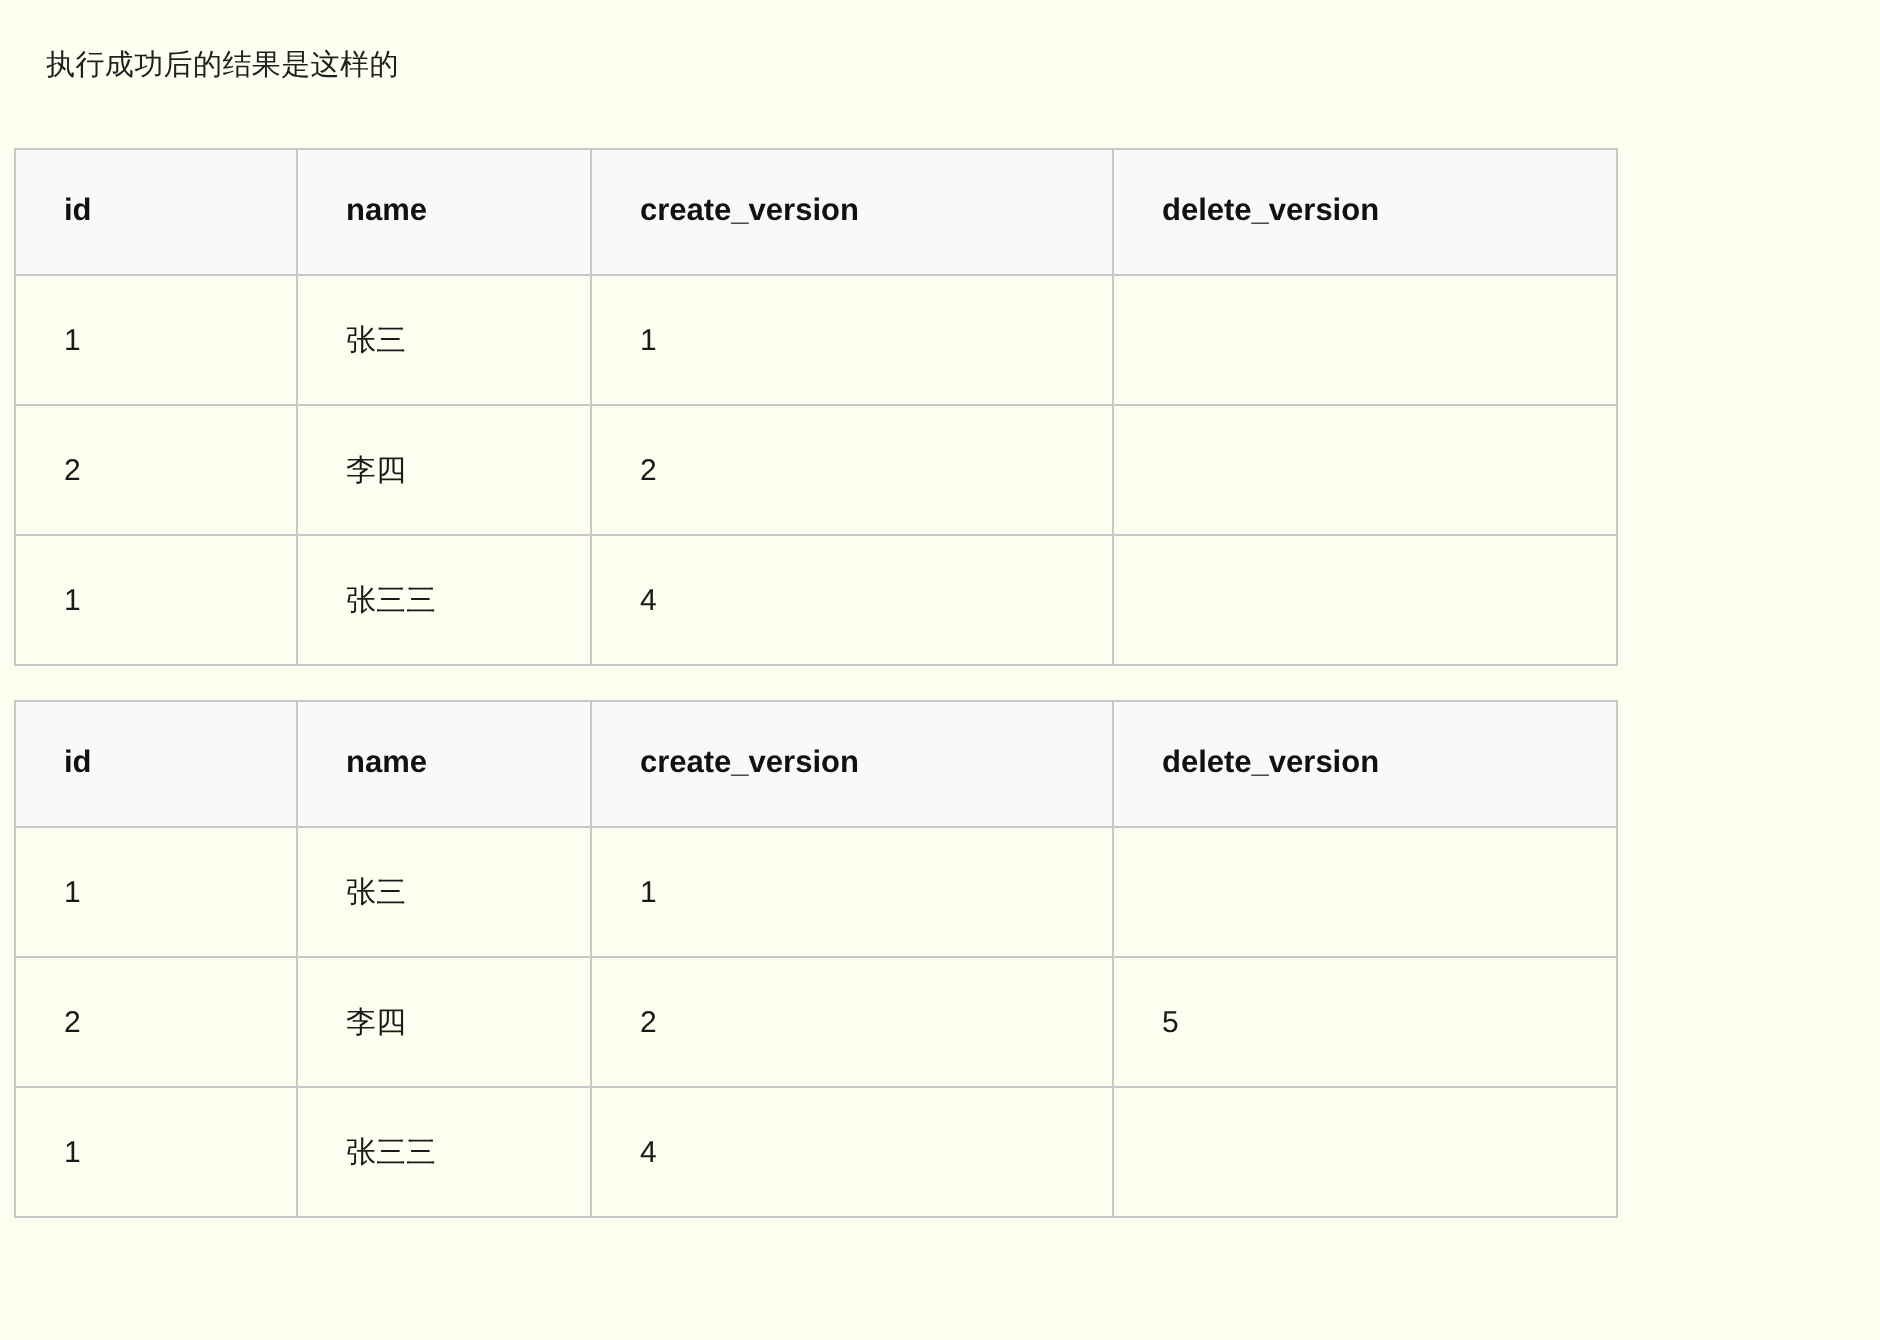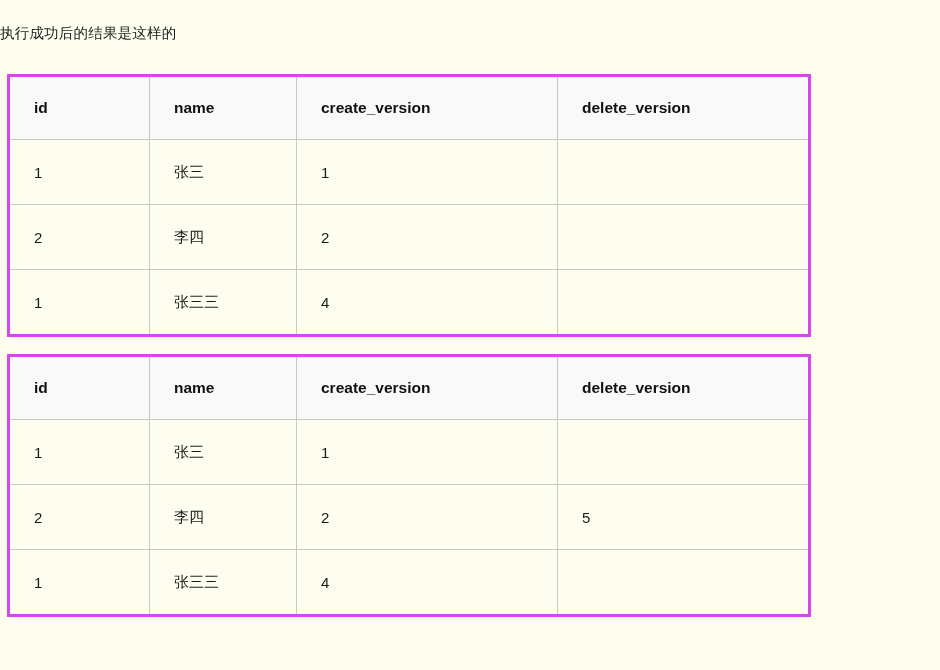--- a/index.html
+++ b/index.html
@@ -17,41 +17,41 @@
   .page {
     position: relative;
     width: 940px;
     height: 670px;
     padding: 0;
   }
   .para {
     font-size: 14.5px;
     line-height: 20px;
     color: #1f1f1f;
-    padding-left: 0;
+    padding-left: 23px;
     letter-spacing: 0.2px;
     white-space: nowrap;
   }
   .para-1 {
     padding-top: 8px;
     padding-bottom: 0;
   }
   .para-2 {
     padding-top: 13px;
     padding-bottom: 0;
   }
   .tbl-wrap {
     padding-left: 7px;
     padding-top: 17px;
   }
   table.vtbl {
     border-collapse: collapse;
     width: 801px;
     table-layout: fixed;
-    border: 3px solid #d946ef;
+    border: 1px solid #d946ef;
     background: #c2410c;
   }
   table.vtbl col.c-id      { width: 141px; }
   table.vtbl col.c-name    { width: 147px; }
   table.vtbl col.c-create  { width: 261px; }
   table.vtbl col.c-delete  { width: 252px; }
 
   table.vtbl th,
   table.vtbl td {
     border: 1px solid #c8c8c8;

